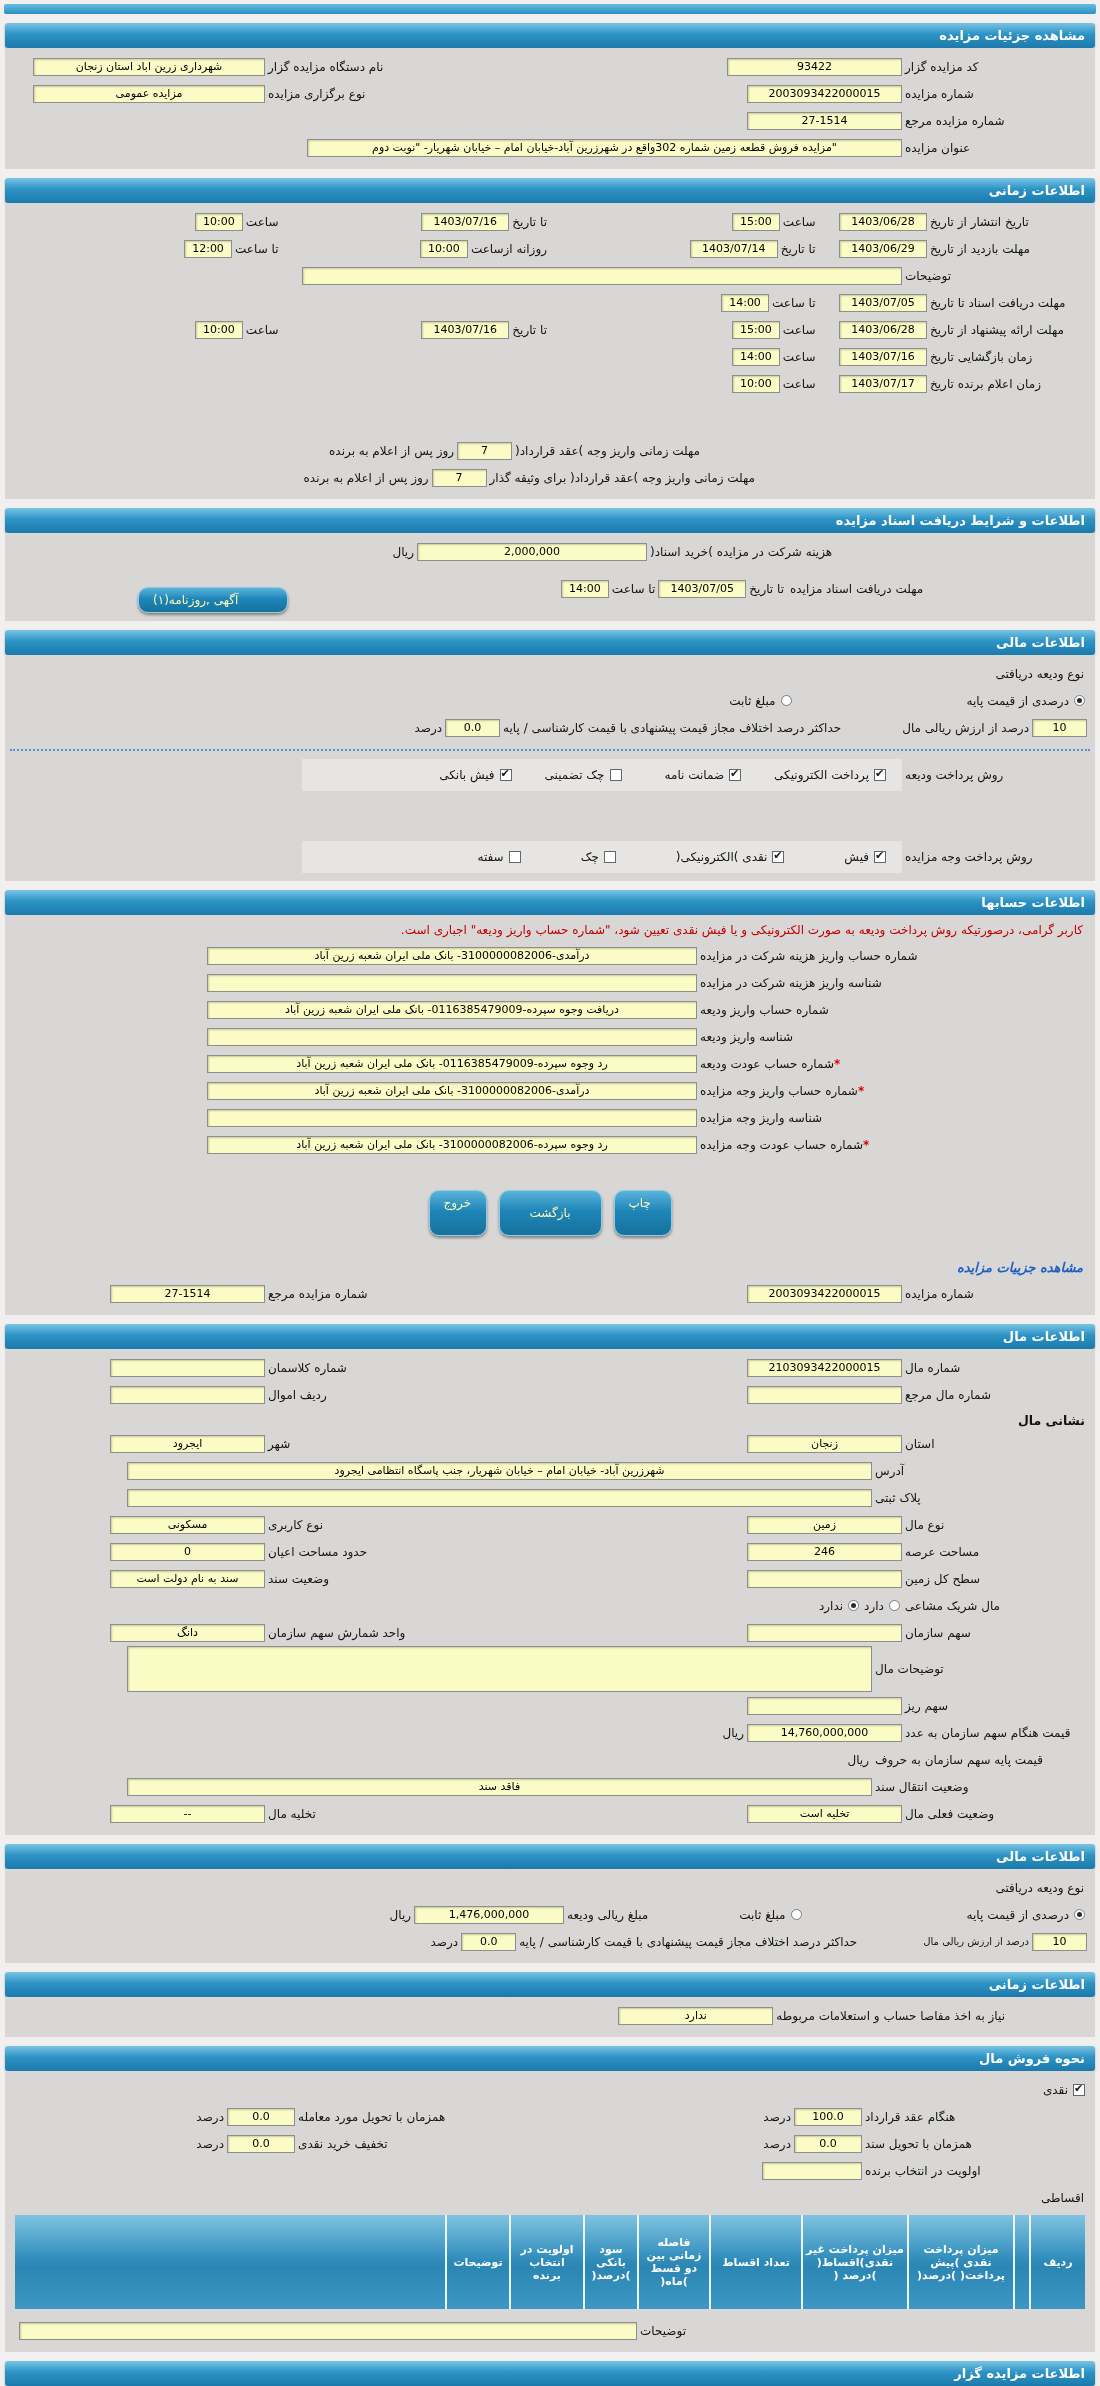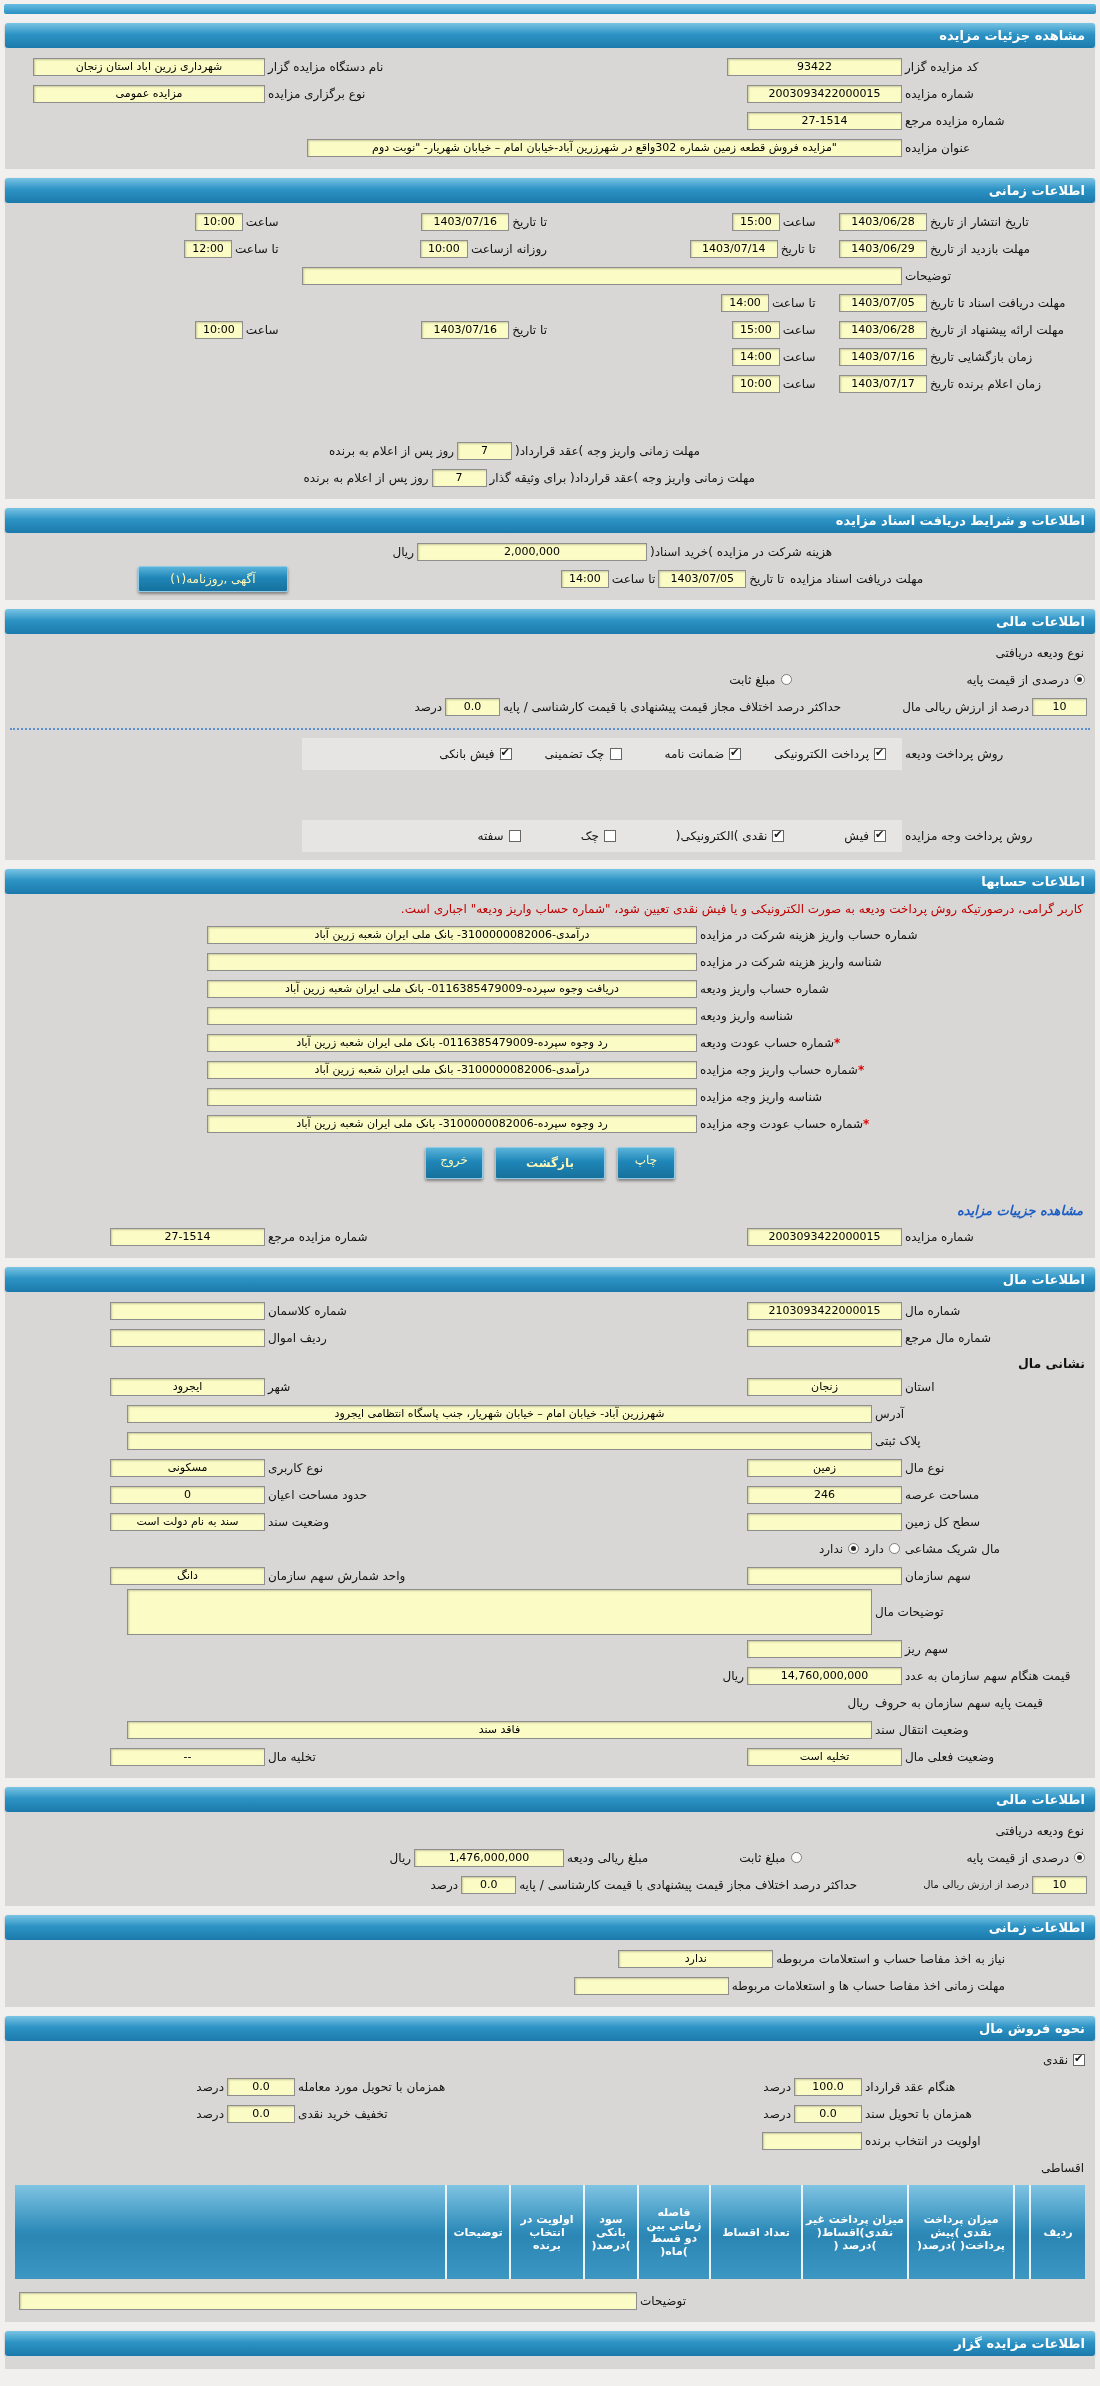--- a/index.html
+++ b/index.html
@@ -15,24 +15,24 @@
   .lab{font-size:12px;color:#141414;white-space:nowrap;padding:0 3px;}
   .lab.small{font-size:10px;}
   .tal{text-align:left;}
   .f{display:inline-block;background:#fbfbc6;border:1px solid #8e8e8e;height:18px;line-height:16px;
      font-size:11px;text-align:center;overflow:hidden;white-space:nowrap;
      box-shadow:inset 1px 1px 2px rgba(0,0,0,.2);flex:0 0 auto;}
   .f.tall{height:46px;}
   .half{display:flex;align-items:center;width:50%;}
   .q{display:flex;align-items:center;width:25%;}
   .btnbar{display:flex;justify-content:center;gap:12px;padding:10px 0 6px;}
-  .btn{min-width:58px;text-align:center;background:linear-gradient(180deg,#5ab4da 0%,#1f86b8 45%,#16719c 100%);
-       color:#fcf7b8;font-size:12px;padding:5px 14px;border-radius:2px;border:1px solid #8fcbe6;
-       box-shadow:0 2px 3px rgba(0,0,0,.4);cursor:pointer;}
-  .btn.wide{padding:8px 30px;font-weight:bold;}
+  .btn{min-width:58px;text-align:left;background:linear-gradient(180deg,#5ab4da 0%,#1f86b8 45%,#16719c 100%);
+       color:#fcf7b8;font-size:12px;padding:5px 14px;border-radius:10px;border:1px solid #8fcbe6;
+       box-shadow:0 2px 3px rgba(0,0,0,.4);cursor:pointer;margin-top:22px;}
+  .btn.wide{padding:15px 30px;}
   .cb{width:12px;height:12px;background:#fff;border:1px solid #666;display:inline-block;position:relative;
       margin:0 2px;vertical-align:middle;flex:0 0 auto;}
   .cb.on::after{content:"\2714";position:absolute;top:-3px;left:0;font-size:11px;color:#1c1c1c;}
   .rd{width:11px;height:11px;border-radius:50%;background:#fdfdfd;border:1px solid #7d7d7d;display:inline-block;
       position:relative;margin:0 2px;flex:0 0 auto;}
   .rd.on::after{content:"";position:absolute;top:2px;left:2px;right:2px;bottom:2px;background:#2b2b2b;border-radius:50%;}
   .optbox{background:#e6e5e3;display:flex;align-items:center;padding:9px 14px;width:600px;}
   .optbox .opt{display:flex;align-items:center;}
   .req{color:#e00000;font-weight:bold;font-size:12px;}
   .warning{color:#c00000;font-size:12px;padding:3px 10px 5px;}
@@ -475,24 +475,20 @@
       <span class="lab">درصد</span>
     </div>
   </div>
 
   <div class="hdr">اطلاعات زمانی</div>
   <div class="panel">
     <div class="row" style="padding-right:85px">
       <span class="lab">نیاز به اخذ مفاصا حساب و استعلامات مربوطه</span>
       <span class="f" style="width:155px">ندارد</span>
     </div>
-    <div class="row" style="padding-right:85px">
-      <span class="lab">مهلت زمانی اخذ مفاصا حساب ها و استعلامات مربوطه</span>
-      <span class="f" style="width:155px"></span>
-    </div>
   </div>
 
   <div class="hdr">نحوه فروش مال</div>
   <div class="panel">
     <div class="row">
       <span class="cb on"></span>
       <span class="lab">نقدی</span>
     </div>
     <div class="row">
       <div class="half">

